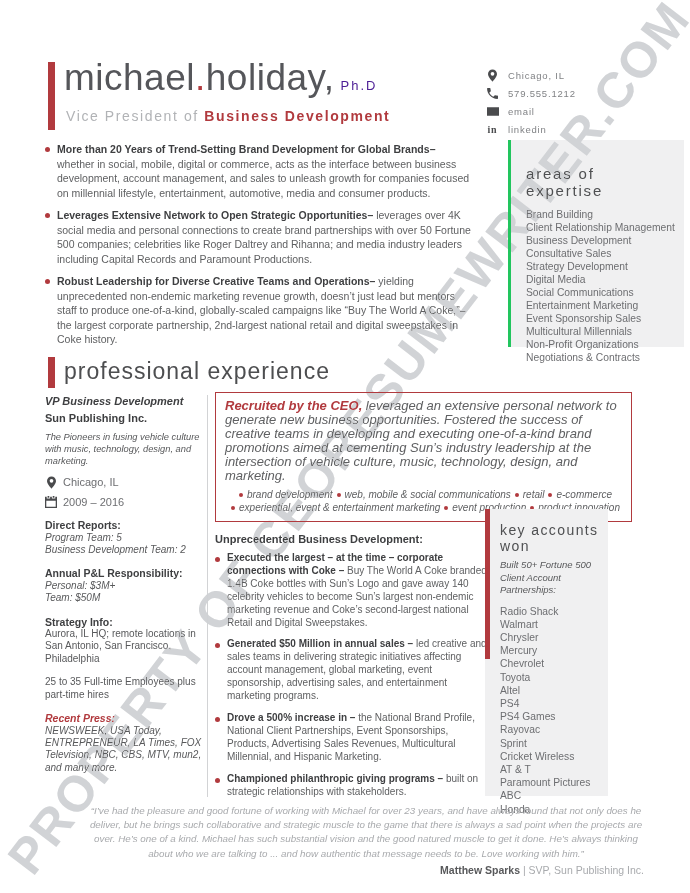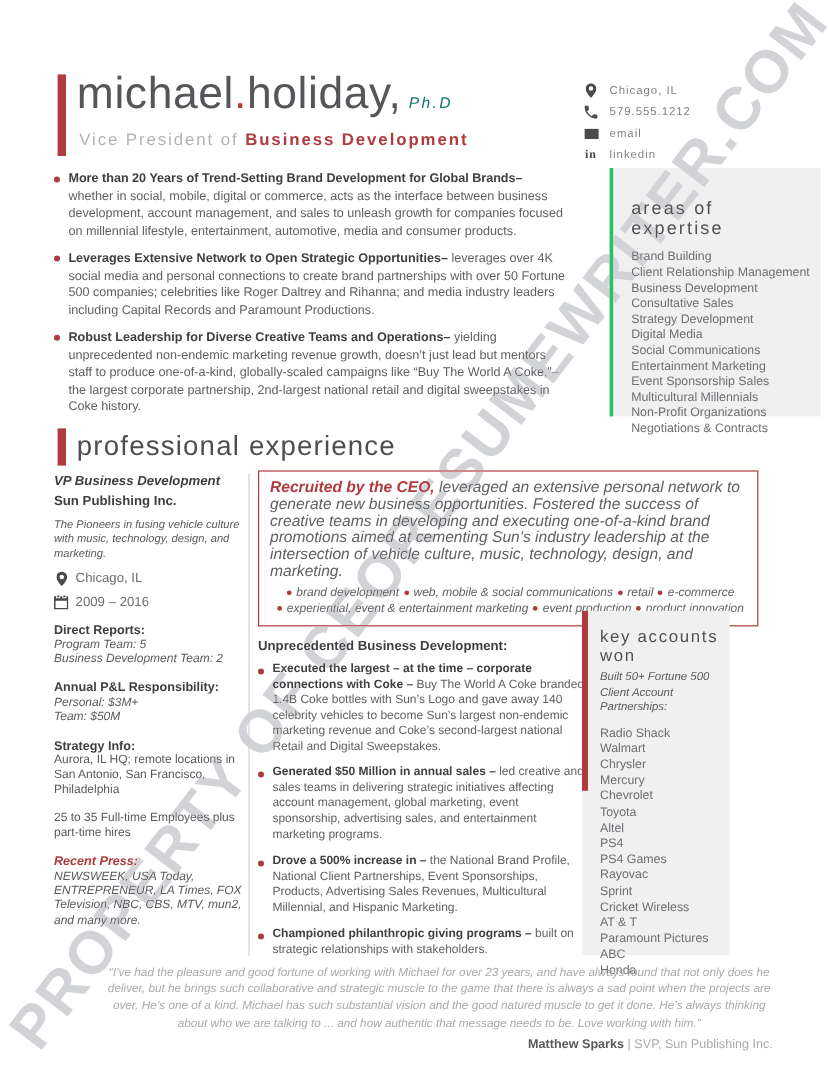--- a/index.html
+++ b/index.html
@@ -13,21 +13,21 @@
     transform:rotate(-52.5deg);
     font-size:50px; font-weight:bold; letter-spacing:2px; white-space:nowrap;
     color:#cfd1d4; mix-blend-mode:darken; opacity:.95;
     text-align:center; z-index:6; pointer-events:none;
   }
 
   
   .name-bar { position:absolute; left:48px; top:62px; width:7px; height:68px; background:#b13a3e; }
   .name { position:absolute; left:64px; top:58px; font-size:37px; color:#55565a; letter-spacing:.5px; line-height:1.1; }
   .name .dot-red { color:#b13a3e; }
-  .name .phd { font-size:13px; color:#0f766e; letter-spacing:2px; margin-left:6px;font-style:italic; }
+  .name .phd { font-size:13px; color:#4c1d95; letter-spacing:2px; margin-left:6px; }
   .subtitle { position:absolute; left:66px; top:108px; font-size:14px; letter-spacing:1.6px; }
   .sub-plain { color:#b1b3b6; }
   .sub-accent { color:#b13a3e; font-weight:bold; }
 
   .contact { position:absolute; left:486px; top:66px; font-size:9.5px; color:#808285; letter-spacing:.8px; }
   .c-row { display:flex; align-items:center; height:18px; }
   .c-icon { width:13px; display:inline-flex; justify-content:center; margin-right:9px; color:#4a4b4d; }
   .c-icon svg { display:block; }
   .c-in { font-weight:bold; font-size:10px; color:#4a4b4d; font-family:"Liberation Serif", serif; }
 

